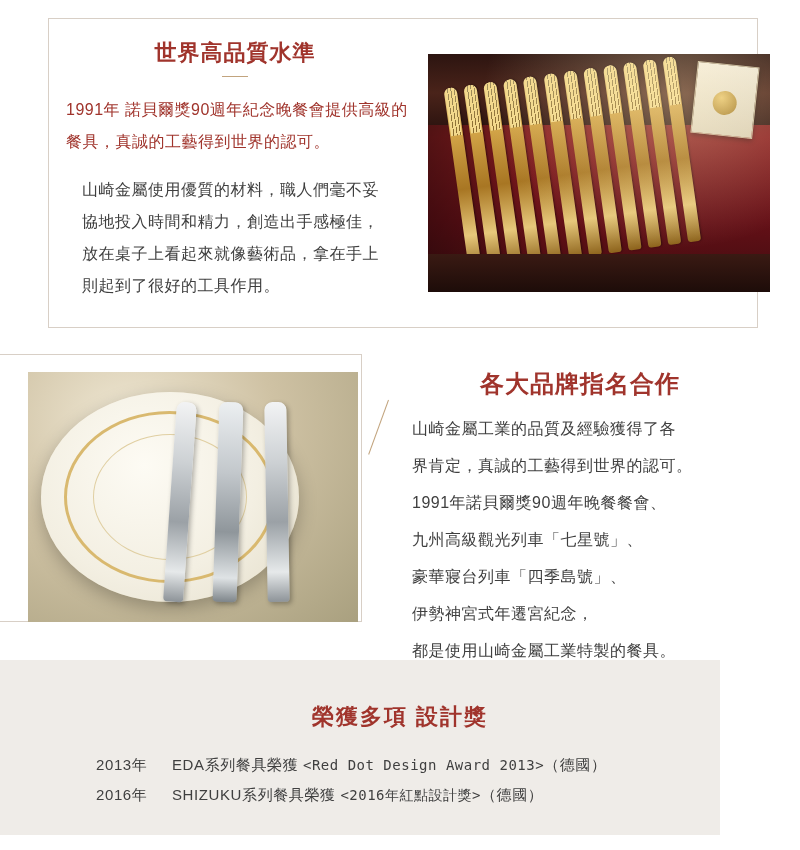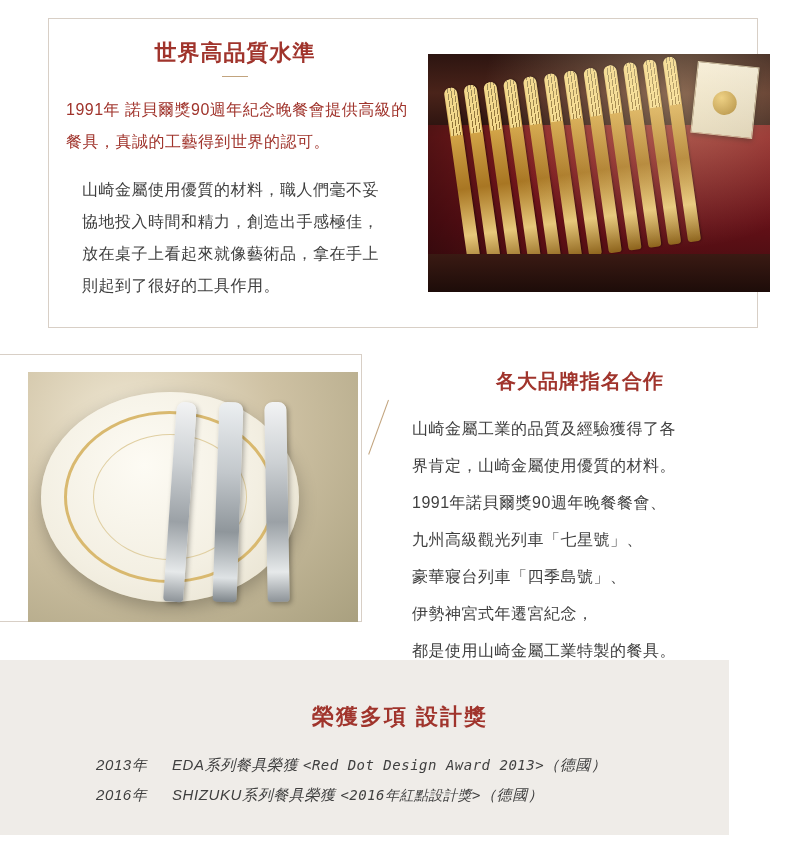--- a/index.html
+++ b/index.html
@@ -228,21 +228,21 @@
   .cutlery2.fork2 { left: 43%; transform: rotate(4deg); }
   .cutlery2.knife2 { left: 57%; width: 24px; transform: rotate(2deg);
     background: linear-gradient(180deg, #eceff1 0%, #c3c8cc 35%, #8f969b 65%, #dfe3e5 88%, #7e858a 100%); }
   .cutlery2.knife3 { left: 72%; width: 22px; transform: rotate(-1deg); }
   .sec2-heading {
     position: absolute;
     left: 400px;
     top: 28px;
     width: 360px;
     text-align: center;
-    font-size: 20px;
+    font-size: 24px;
     font-weight: bold;
     color: #a0342c;
     letter-spacing: 1px;
   }
   .sec2-slash {
     position: absolute;
     left: 388px;
     top: 60px;
     width: 1px;
     height: 58px;
@@ -263,21 +263,20 @@
   .sec2-body p { margin: 4px; }
 
   
   .section-three {
     position: absolute;
     left: 0;
     top: 660px;
     width: 720px;
     height: 175px;
     background: #efece8;
-    padding-left: 9px;
   }
   .sec3-heading {
     position: absolute;
     left: 0;
     top: 42px;
     width: 800px;
     text-align: center;
     font-size: 22px;
     font-weight: bold;
     color: #a0342c;
@@ -285,21 +284,20 @@
   }
   .sec3-lines {
     position: absolute;
     left: 96px;
     top: 90px;
     width: 650px;
     font-size: 15px;
     line-height: 30px;
     color: #3f3f3f;
     letter-spacing: 0.6px;
-    font-style: italic;
   }
   .sec3-lines .row { display: block; }
   .sec3-lines .year { display: inline-block; min-width: 76px; }
   .sec3-lines .award { font-family: "DejaVu Sans Mono", monospace; font-size: 14px; letter-spacing: 0.5px; }
   .footer-strip {
     position: absolute;
     left: 0;
     top: 835px;
     width: 800px;
     height: 15px;
@@ -382,21 +380,21 @@
       <div class="cutlery2 fork2"></div>
       <div class="cutlery2 knife2"></div>
       <div class="cutlery2 knife3"></div>
     </div>
 
     <div class="sec2-heading">各大品牌指名合作</div>
     <div class="sec2-slash"></div>
 
     <div class="sec2-body">
       <p>山崎金屬工業的品質及經驗獲得了各</p>
-      <p>界肯定，山崎金屬使用優質的材料。</p>
+      <p>界肯定，真誠的工藝得到世界的認可。</p>
       <p>1991年諾貝爾獎90週年晚餐餐會、</p>
       <p>九州高級觀光列車「七星號」、</p>
       <p>豪華寢台列車「四季島號」、</p>
       <p>伊勢神宮式年遷宮紀念，</p>
       <p>都是使用山崎金屬工業特製的餐具。</p>
     </div>
   </section>
 
   <section class="section-three">
     <div class="sec3-heading">榮獲多項 設計獎</div>

